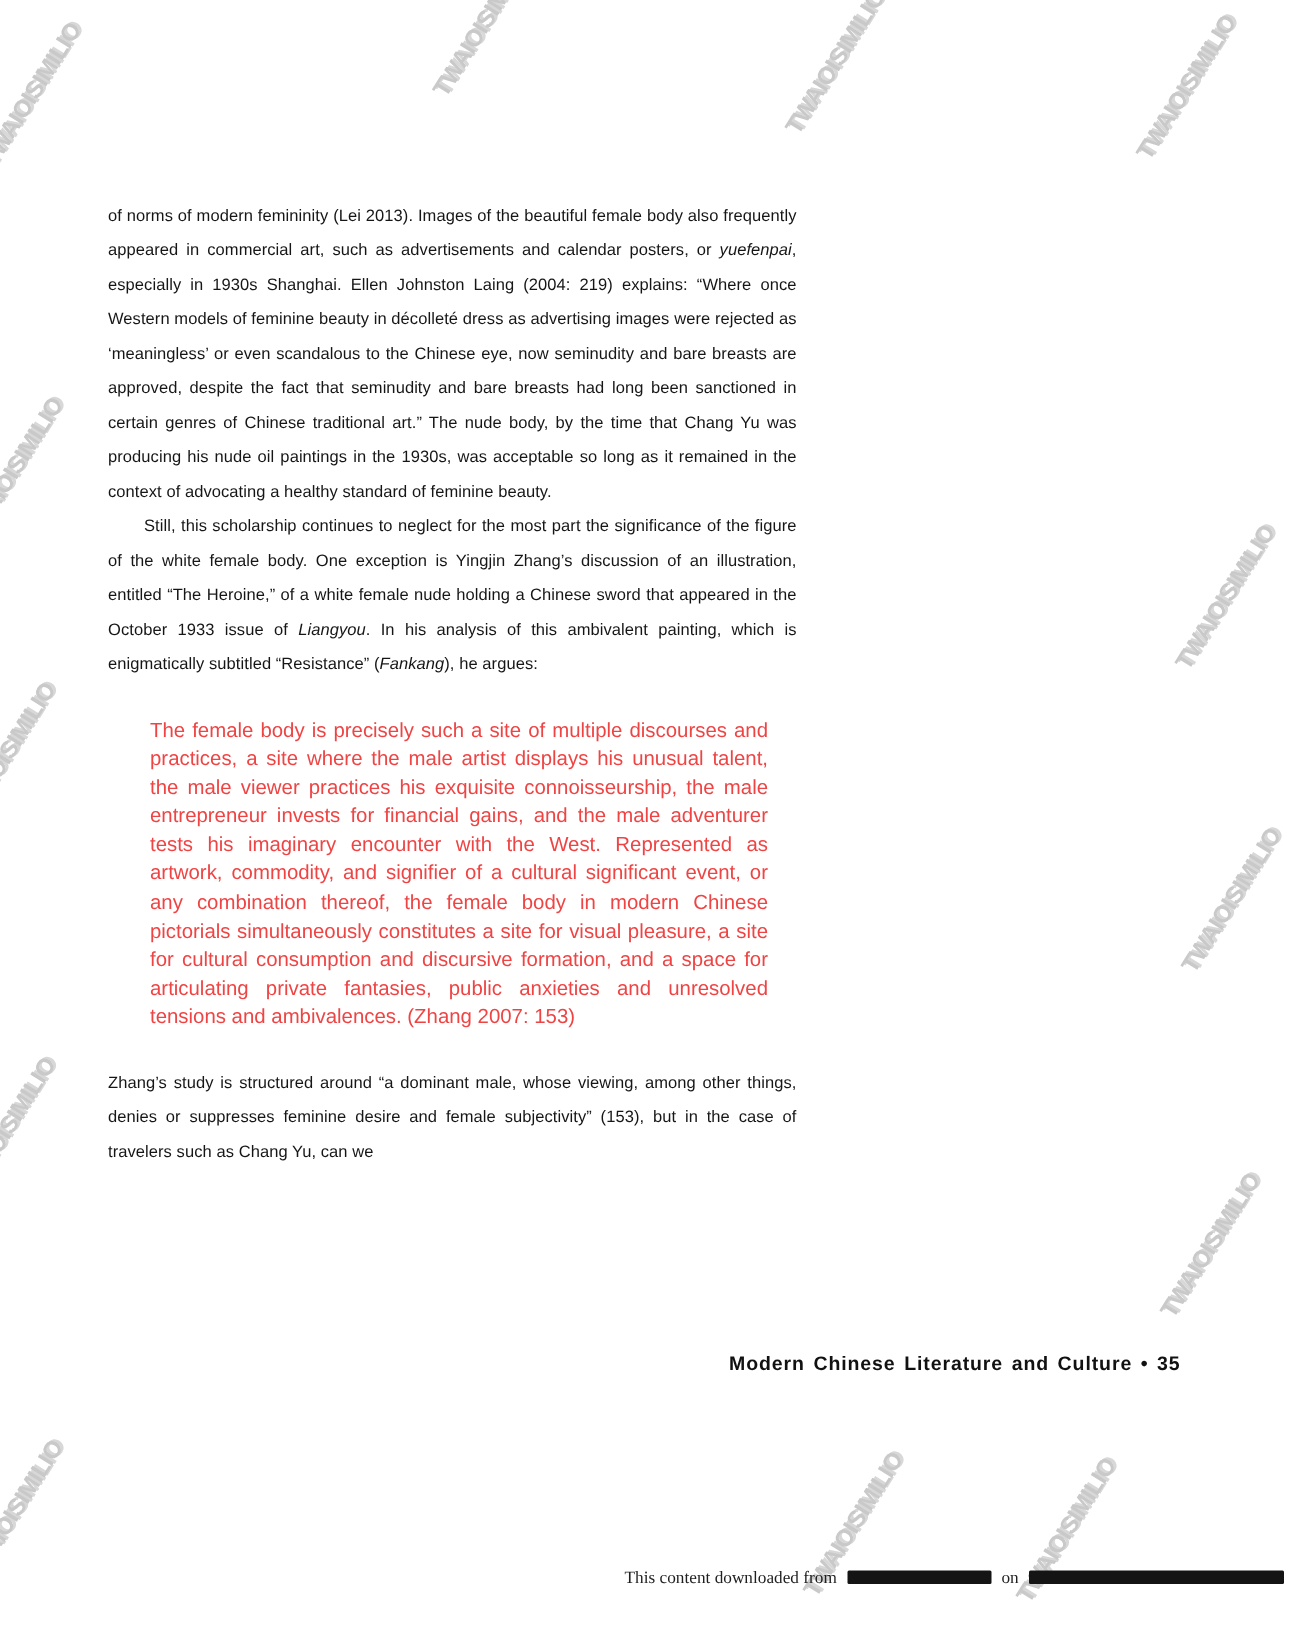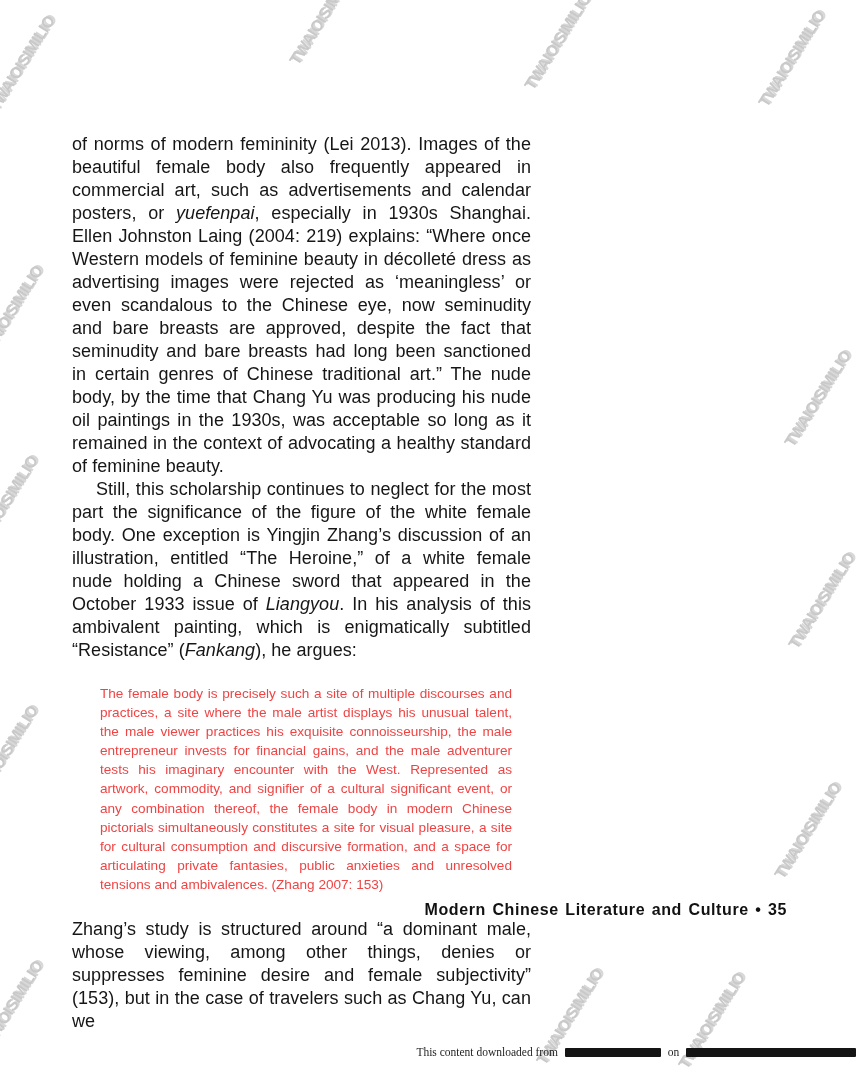--- a/index.html
+++ b/index.html
@@ -27,41 +27,41 @@
     z-index:0;
   }
   
   .text-block {
     position:absolute;
     left:72px; top:133px;
     width:459px;
     z-index:1;
   }
   .body-p {
-    font-size:18px;
+    font-size:11px;
     line-height:23px;
     text-align:justify;
     letter-spacing:0.05px;
     color:#161616;
   }
   .body-p.indent { text-indent:24px; }
   .quote {
     margin:22px 0 24px 28px;
     width:412px;
     font-size:13.6px;
     line-height:19.1px;
     text-align:justify;
     color:#ef4444;
   }
   em { font-style:italic; }
   
   .journal-footer {
     position:absolute;
     top:901px; right:73px;
-    font-size:16px;
+    font-size:13px;
     font-weight:bold;
     letter-spacing:0.6px;
     word-spacing:1.5px;
     color:#111;
     z-index:1;
   }
   
   .jstor {
     position:absolute;
     left:0; width:100%;

